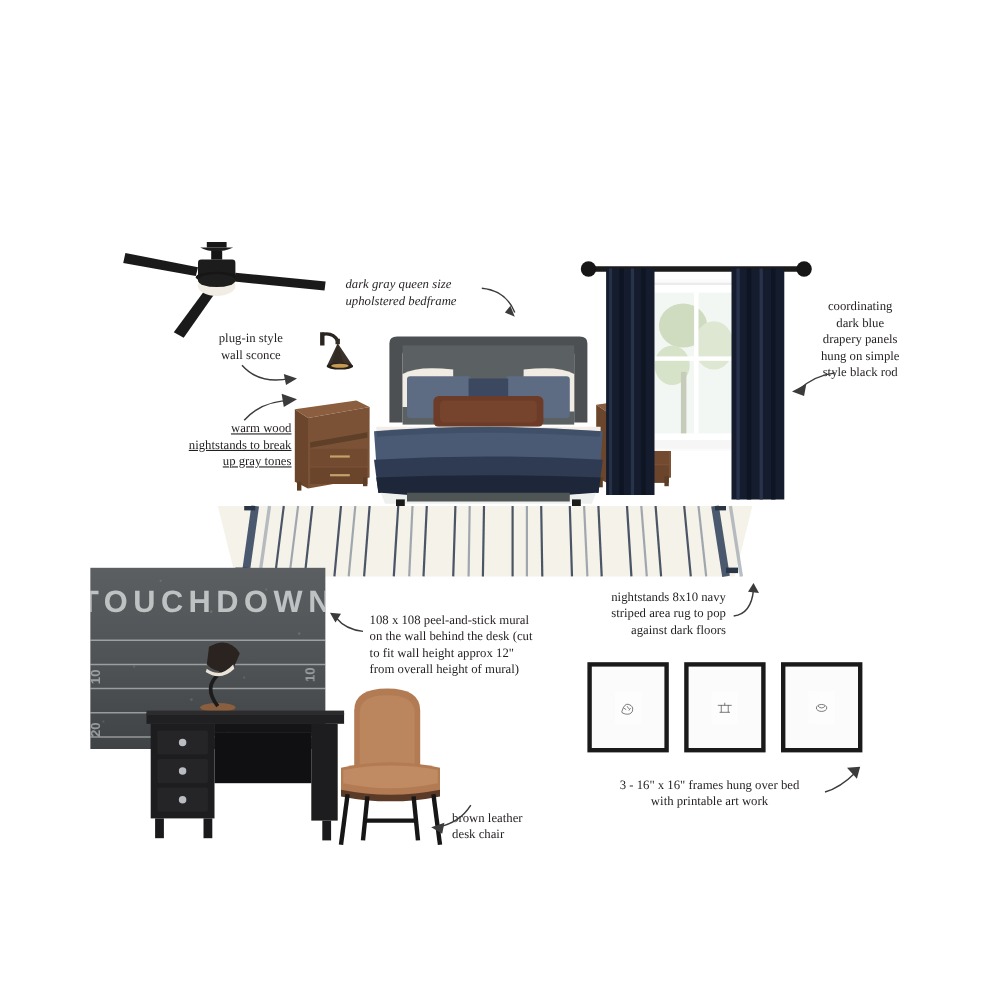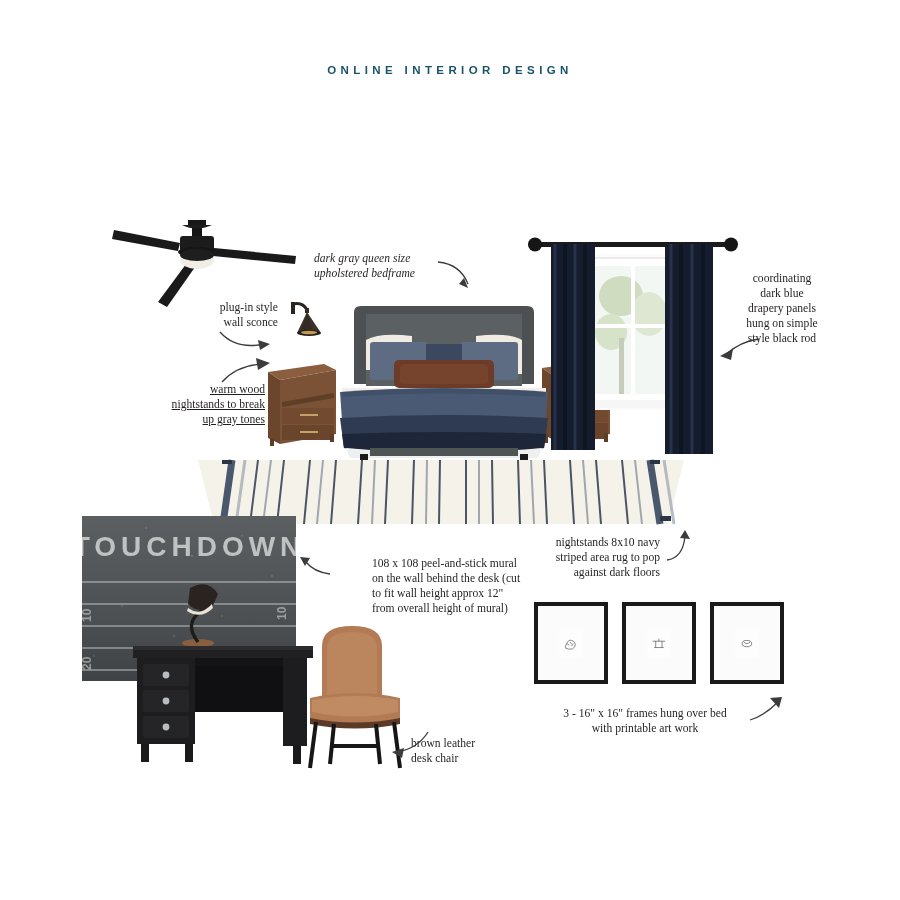--- a/index.html
+++ b/index.html
@@ -55,21 +55,20 @@
   .frame{position:absolute;top:0;width:74px;height:82px;background:#1a1a1a;
          box-sizing:border-box;padding:4px;}
   .frame .mat{width:100%;height:100%;background:#fbfbfb;display:flex;
               align-items:center;justify-content:center;}
   .frame .art{width:36%;height:40%;background:#fdfdfd;position:relative;}
 </style>
 </head>
 <body>
 
 <div id="logo">
-  <div class="tagline">ONLINE INTERIOR DESIGN</div>
 </div>
 
 <div id="fan">
   <svg width="190" height="90" viewBox="0 0 190 90">
 
     <path d="M78 2 h18 v5 h-18z" fill="#181818"></path>
     <path d="M72 7 q14 7 30 0 z" fill="#1d1d1d"></path>
     <rect x="82" y="10" width="10" height="8" fill="#151515"></rect>
 
     <rect x="70" y="18" width="34" height="16" rx="3" fill="#1c1c1c"></rect>
@@ -370,21 +369,21 @@
 
 <div class="note l" style="left:314px;top:251px;width:130px;font-style:italic;">dark gray queen size
 upholstered bedframe</div>
 <div class="arrow" style="left:436px;top:258px;">
   <svg width="42" height="34" viewBox="0 0 42 34">
     <path d="M2 4 q22 2 30 22" stroke="#3b3b3b" stroke-width="1.3" fill="none"></path>
     <path d="M28 20 l4 10 l-9 -4 z" fill="#3b3b3b"></path>
   </svg>
 </div>
 
-<div class="note r" style="left:178px;top:300px;width:100px;">plug-in style
+<div class="note r" style="left:178px;top:300px;width:100px;text-align:center;">plug-in style
 wall sconce</div>
 <div class="arrow" style="left:218px;top:330px;">
   <svg width="56" height="24" viewBox="0 0 56 24">
     <path d="M2 2 q16 18 44 12" stroke="#3b3b3b" stroke-width="1.3" fill="none"></path>
     <path d="M40 10 l12 4 l-10 6 z" fill="#3b3b3b"></path>
   </svg>
 </div>
 
 <div class="note r" style="left:140px;top:382px;width:125px;text-decoration:underline;">warm wood
 nightstands to break
@@ -411,21 +410,21 @@
 <div class="note r" style="left:528px;top:535px;width:132px;">nightstands 8x10 navy
 striped area rug to pop
 against dark floors</div>
 <div class="arrow" style="left:665px;top:530px;">
   <svg width="32" height="32" viewBox="0 0 32 32">
     <path d="M2 30 q16 -2 18 -24" stroke="#3b3b3b" stroke-width="1.3" fill="none"></path>
     <path d="M15 8 l5 -8 l5 9 z" fill="#3b3b3b"></path>
   </svg>
 </div>
 
-<div class="note l" style="left:336px;top:556px;width:160px;margin-left:36px;">108 x 108 peel-and-stick mural
+<div class="note l" style="left:336px;top:556px;width:160px;">108 x 108 peel-and-stick mural
 on the wall behind the desk (cut
 to fit wall height  approx 12"
 from overall height of mural)</div>
 <div class="arrow" style="left:298px;top:556px;">
   <svg width="34" height="22" viewBox="0 0 34 22">
     <path d="M32 18 q-16 -2 -24 -12" stroke="#3b3b3b" stroke-width="1.3" fill="none"></path>
     <path d="M12 2 l-10 -1 l5 9 z" fill="#3b3b3b"></path>
   </svg>
 </div>
 

